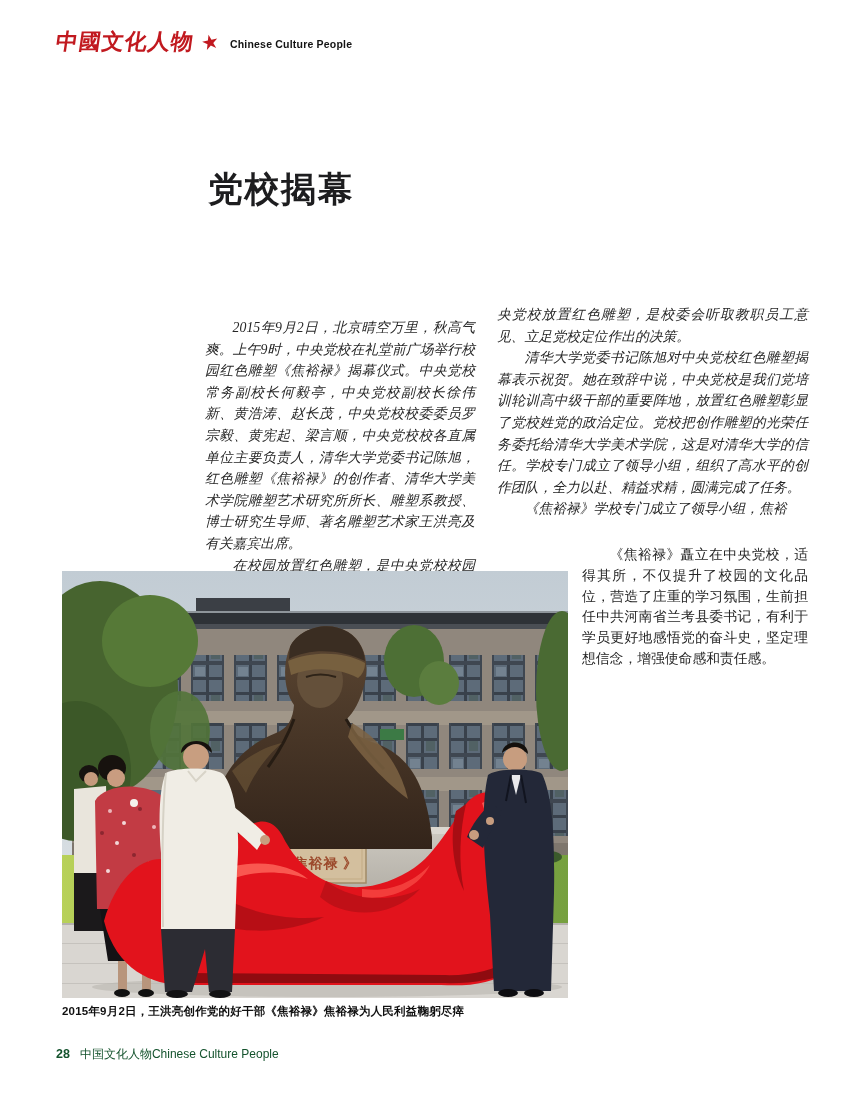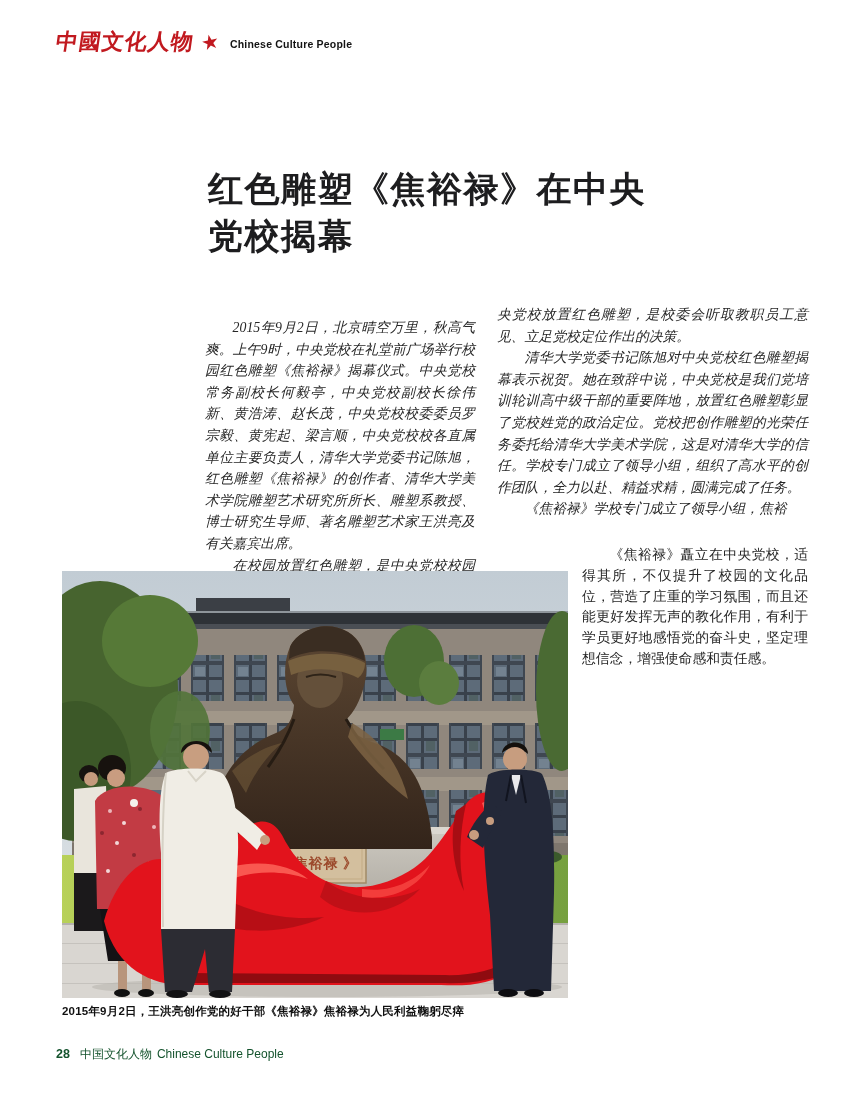--- a/index.html
+++ b/index.html
@@ -33,51 +33,50 @@
   .photo svg{display:block;width:506px;height:427px;}
 
   .caption{position:absolute;left:62px;top:1004px;width:506px;font-size:11.5px;
            font-weight:bold;color:#101010;font-family:"Liberation Sans",sans-serif;
            letter-spacing:.2px;}
 
   
   .footer{position:absolute;left:56px;top:1046px;font-size:12px;color:#14532d;
           font-family:"Liberation Sans",sans-serif;display:flex;align-items:baseline;text-align:right;}
   .footer .num{font-weight:bold;font-size:12.5px;margin-right:10px;}
-  .footer .mag-zh{margin-right:5px;font-family:Liberation Serif, serif;}
+  .footer .mag-zh{font-family:Liberation Serif, serif;}
 </style>
 </head>
 <body>
 
 <div class="page">
 
   <div class="brand">
     <span class="brand-zh">中國文化人物</span>
     <span class="brand-star">★</span>
     <span class="brand-en">Chinese Culture People</span>
   </div>
 
   <h1 class="headline" style="margin:0;">
-    <span>红色雕塑《焦裕禄》在中央</span>
     <span>党校揭幕</span>
   </h1>
 
   <div class="col col-left">
     <p class="indent">2015年9月2日，北京晴空万里，秋高气爽。上午9时，中央党校在礼堂前广场举行校园红色雕塑《焦裕禄》揭幕仪式。中央党校常务副校长何毅亭，中央党校副校长徐伟新、黄浩涛、赵长茂，中央党校校委委员罗宗毅、黄宪起、梁言顺，中央党校校各直属单位主要负责人，清华大学党委书记陈旭，红色雕塑《焦裕禄》的创作者、清华大学美术学院雕塑艺术研究所所长、雕塑系教授、博士研究生导师、著名雕塑艺术家王洪亮及有关嘉宾出席。</p>
     <p class="indent">在校园放置红色雕塑，是中央党校校园文化建设的重要组成部分。何毅亭在致辞中指出，中</p>
   </div>
 
   <div class="col col-right-wide">
     <p>央党校放置红色雕塑，是校委会听取教职员工意见、立足党校定位作出的决策。</p>
     <p class="indent">清华大学党委书记陈旭对中央党校红色雕塑揭幕表示祝贺。她在致辞中说，中央党校是我们党培训轮训高中级干部的重要阵地，放置红色雕塑彰显了党校姓党的政治定位。党校把创作雕塑的光荣任务委托给清华大学美术学院，这是对清华大学的信任。学校专门成立了领导小组，组织了高水平的创作团队，全力以赴、精益求精，圆满完成了任务。</p>
     <p class="indent">《焦裕禄》学校专门成立了领导小组，焦裕</p>
   </div>
 
   <div class="col col-right-narrow">
-    <p class="indent">《焦裕禄》矗立在中央党校，适得其所，不仅提升了校园的文化品位，营造了庄重的学习氛围，而且还能更好发挥无声的教化作用，有利于学员更好地感悟党的奋斗史，坚定理想信念，增强使命感和责任感。</p>
+    <p class="indent">《焦裕禄》矗立在中央党校，适得其所，不仅提升了校园的文化品位，营造了庄重的学习氛围，生前担任中共河南省兰考县委书记，有利于学员更好地感悟党的奋斗史，坚定理想信念，增强使命感和责任感。</p>
   </div>
 
   <div class="photo">
     <svg viewBox="0 0 506 427" xmlns="http://www.w3.org/2000/svg">
       <defs>
         <linearGradient id="skyGrad" x1="0" y1="0" x2="0" y2="1">
           <stop offset="0" stop-color="#c2ccd4"></stop>
             <stop offset="1" stop-color="#e1e6e9"></stop>
         </linearGradient>
         <linearGradient id="lawnGrad" x1="0" y1="0" x2="1" y2="0">

